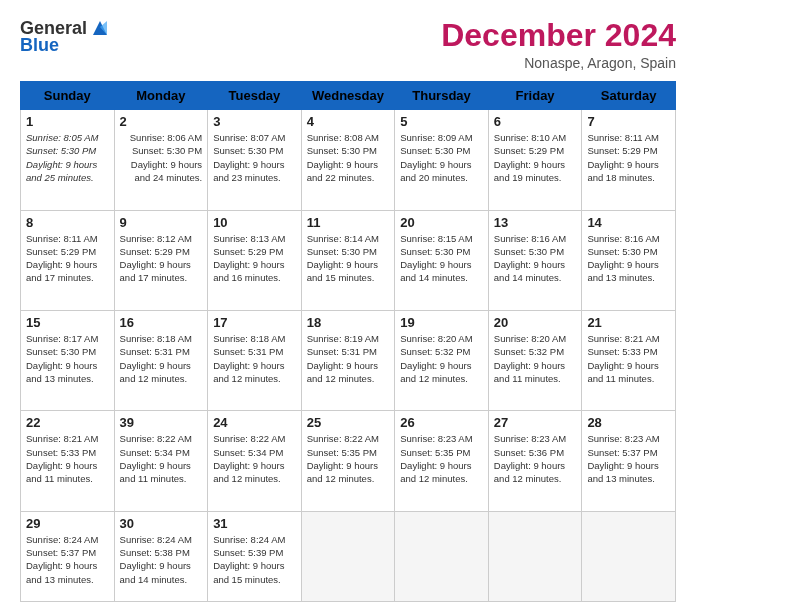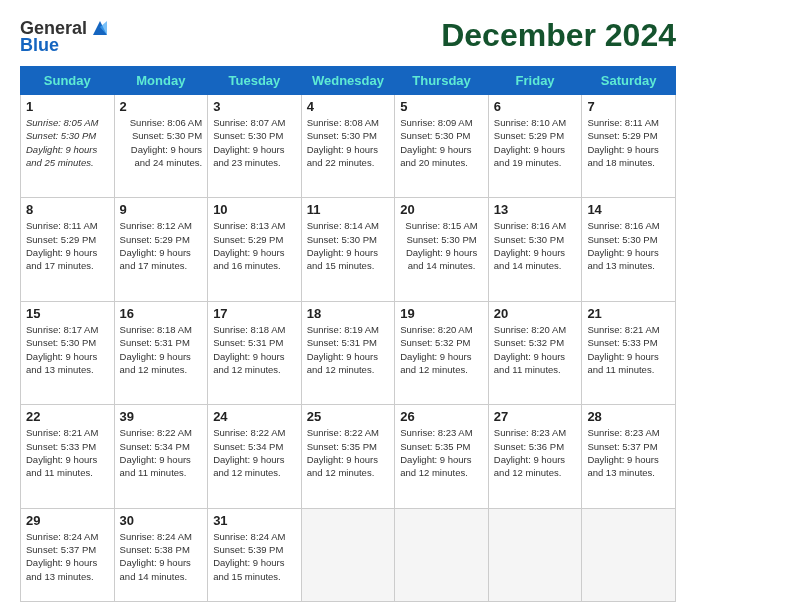--- a/index.html
+++ b/index.html
@@ -26,38 +26,38 @@
     .logo {
       display: flex;
       align-items: center;
     }
     .title-section {
       text-align: right;
     }
     .month-title {
       font-size: 32px;
       font-weight: bold;
-      color: #14532d;
+      color: #be185d;
       line-height: 1.1;
     }
     .location {
       font-size: 14px;
       color: #555;
       margin-top: 2px;
     }
     .calendar {
       flex: 1;
       border: 1px solid #ccc;
       border-collapse: collapse;
       width: 100%;
       table-layout: fixed;
     }
     .calendar th {
       background: #1565c0;
-      color: #5eead4;
+      color: #000000;
       font-size: 13px;
       font-weight: bold;
       padding: 6px 4px;
       text-align: center;
       border: 1px solid #1565c0;
     }
     .calendar td {
       vertical-align: top;
       border: 1px solid #ccc;
       padding: 4px 5px;
@@ -97,20 +97,21 @@
           <svg width="22" height="22" viewBox="0 0 22 22" style="margin-left:2px;margin-top:-2px;">
             <polygon points="4,18 11,4 18,18" fill="#1565c0"></polygon>
             <polygon points="11,10 18,4 18,18" fill="#42a5f5" opacity="0.7"></polygon>
           </svg>
         </div>
         <span style="font-size:18px;font-weight:bold;color:#1565c0;margin-top:-4px;">Blue</span>
       </div>
     </div>
     <div class="title-section">
       <div class="month-title">December 2024</div>
+      <div class="location">Nonaspe, Aragon, Spain</div>
     </div>
   </div>
 
   <table class="calendar">
     <thead>
       <tr>
         <th>Sunday</th>
         <th>Monday</th>
         <th>Tuesday</th>
         <th>Wednesday</th>
@@ -195,21 +196,21 @@
           </td>
           <td>
             <span class="day-num">11</span>
             <div class="day-info" style="white-space: pre-line;">Sunrise: 8:14 AM
 Sunset: 5:30 PM
 Daylight: 9 hours
 and 15 minutes.</div>
           </td>
           <td>
             <span class="day-num">20</span>
-            <div class="day-info" style="white-space: pre-line; text-align: center;">Sunrise: 8:15 AM
+            <div class="day-info" style="white-space: pre-line;">Sunrise: 8:15 AM
 Sunset: 5:30 PM
 Daylight: 9 hours
 and 14 minutes.</div>
           </td>
           <td>
             <span class="day-num">13</span>
             <div class="day-info" style="white-space: pre-line;">Sunrise: 8:16 AM
 Sunset: 5:30 PM
 Daylight: 9 hours
 and 14 minutes.</div>

